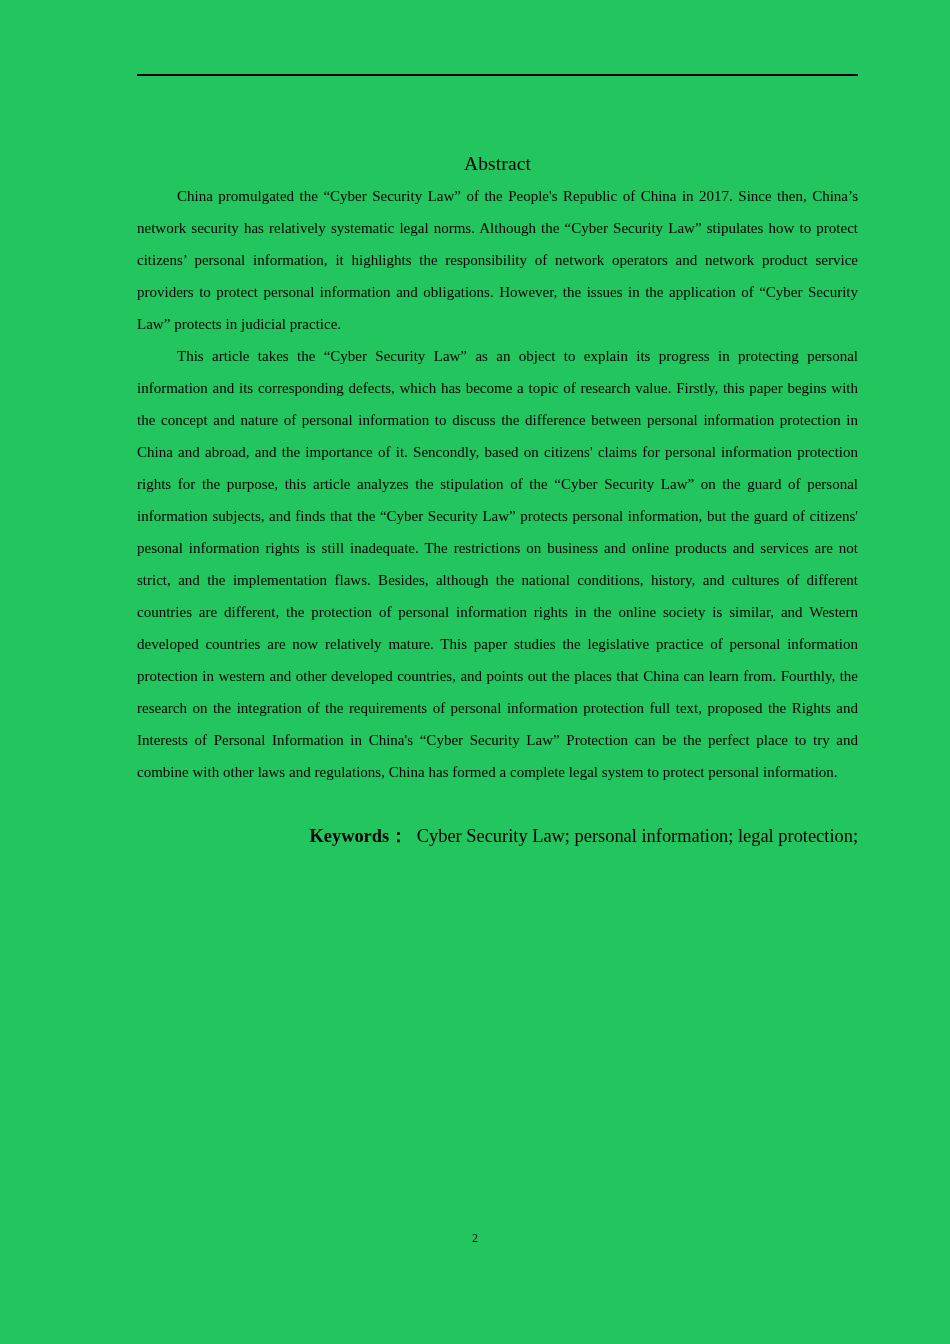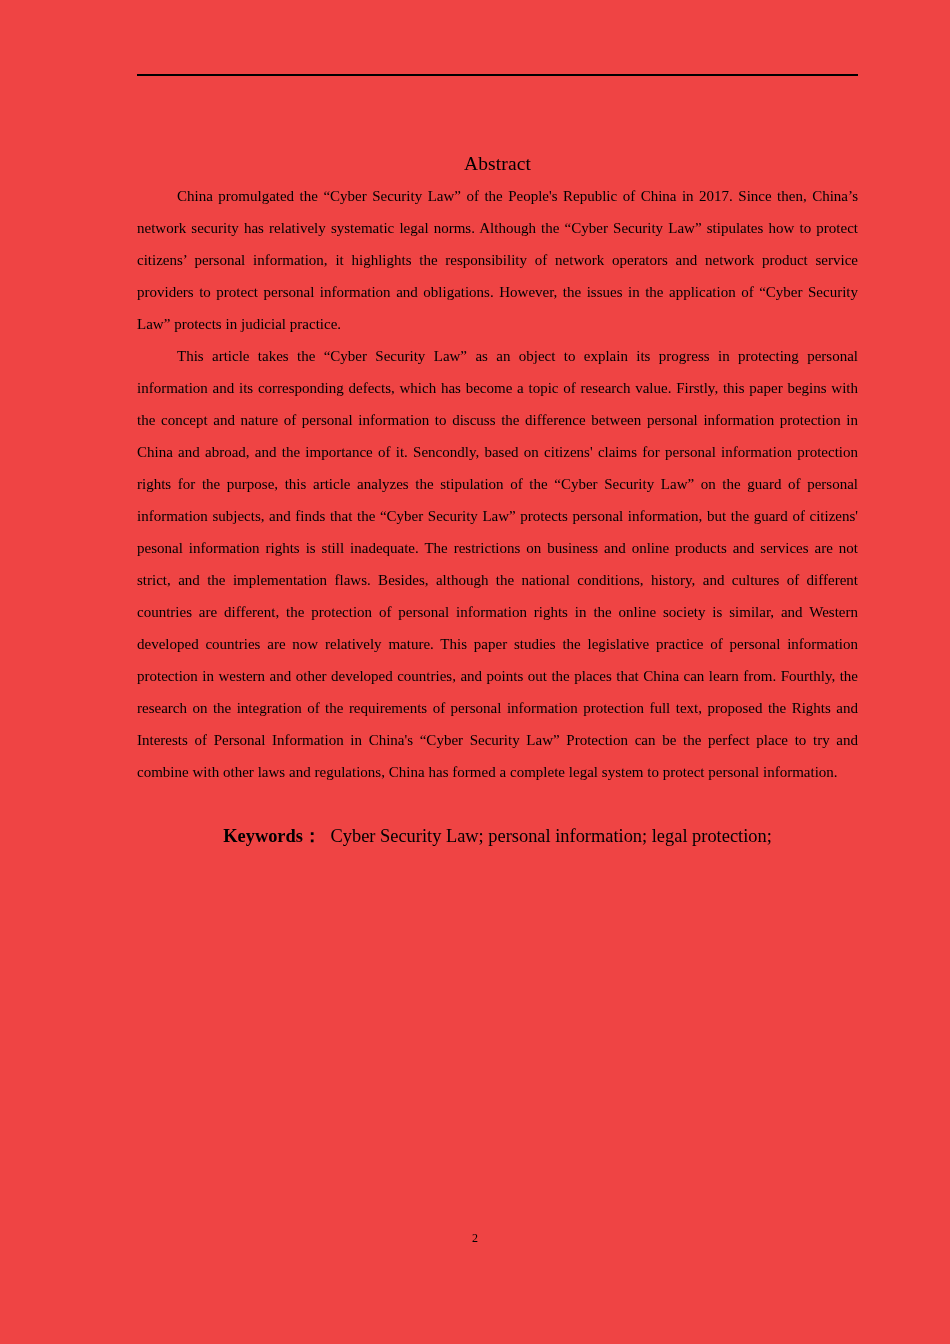--- a/index.html
+++ b/index.html
@@ -10,21 +10,21 @@
   body {
     font-family: "Liberation Serif", "DejaVu Serif", serif;
     color: #000000;
     -webkit-font-smoothing: antialiased;
   }
   .page {
     position: relative;
     width: 950px;
     height: 1344px;
     margin: 0 auto;
-    background: #ef4444;
+    background: #22c55e;
     overflow: hidden;
   }
 
   
   .header-rule-wrap {
     position: absolute;
     left: 137px;
     top: 74px;
     width: 721px;
     height: 20px;
@@ -63,21 +63,21 @@
     hyphens: none;
   }
 
   .spacer-line {
     height: 32px;
   }
 
   .keywords-line {
     font-size: 18.4px;
     line-height: 32px;
-    text-align: center;
+    text-align: right;
     text-indent: 0;
     margin: 0;
     white-space: pre;
   }
   .keywords-label {
     font-weight: bold;
   }
   .keywords-value {
     font-weight: normal;
   }

